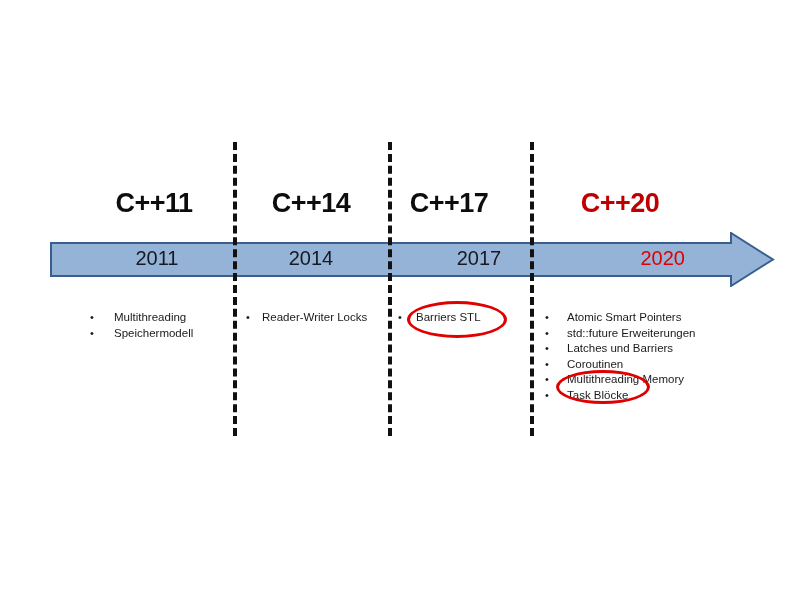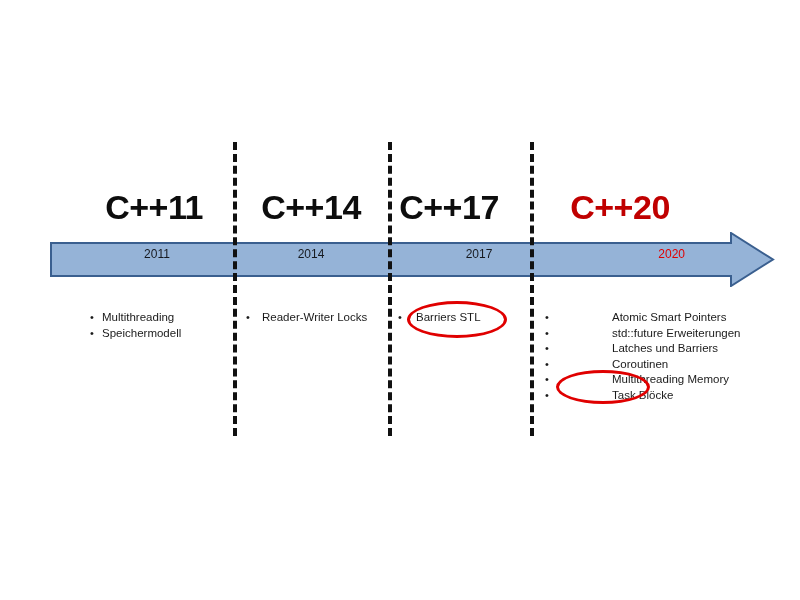--- a/index.html
+++ b/index.html
@@ -33,36 +33,36 @@
     width: 0;
     height: 294px;
     border-left: 4px dashed #111111;
   }
   
   .era-heading {
     position: absolute;
     top: 188px;
     width: 160px;
     text-align: center;
-    font-size: 34px;
+    font-size: 27px;
     font-weight: bold;
     letter-spacing: -0.5px;
     color: #0d0d0d;
     white-space: nowrap;
   }
   .era-heading.accent {
     color: #c00000;
   }
   
   .year-label {
     position: absolute;
     top: 247px;
     width: 150px;
     text-align: center;
-    font-size: 12px;
+    font-size: 20px;
     color: #16191f;
     white-space: nowrap;
   }
   .year-label.accent {
     color: #e00000;
     text-align: right;
   }
   
   .feature-list {
     position: absolute;
@@ -82,27 +82,27 @@
     font-size: 11px;
     line-height: 15.5px;
     color: #1a1a1a;
   }
   .feature-text {
     position: absolute;
     top: 0;
     line-height: 15.5px;
   }
   .list-11 { left: 90px; top: 310px; }
-  .list-11 .feature-text { left: 12px; }
+  .list-11 .feature-text { left: 24px; }
   .list-14 { left: 246px; top: 310px; }
   .list-14 .feature-text { left: 16px; }
   .list-17 { left: 398px; top: 310px; }
   .list-17 .feature-text { left: 18px; }
   .list-20 { left: 545px; top: 310px; }
-  .list-20 .feature-text { left: 22px; margin-left: 45px; }
+  .list-20 .feature-text { left: 22px; }
 
   
   .highlight-ellipse {
     position: absolute;
     border: 3px solid #e00000;
     border-radius: 50%;
     pointer-events: none;
   }
   .ellipse-parallel-stl {
     left: 407px;

